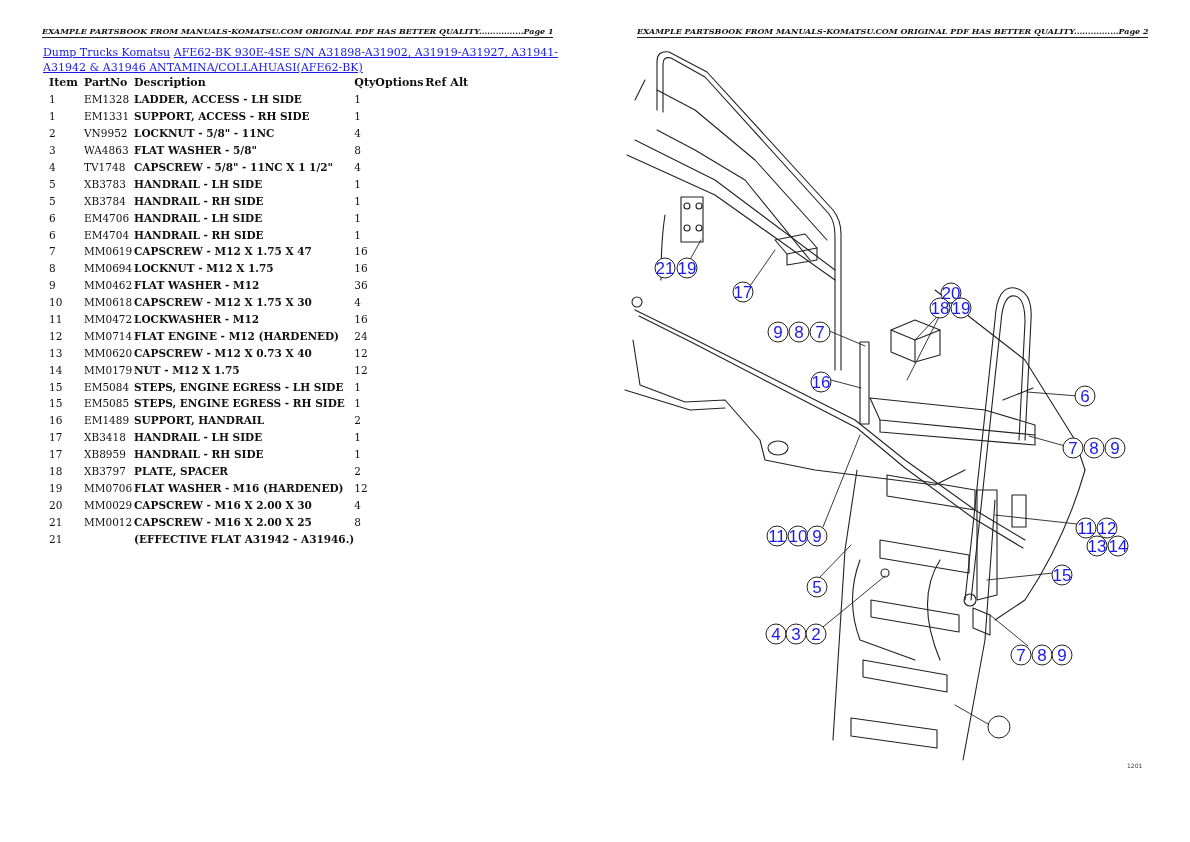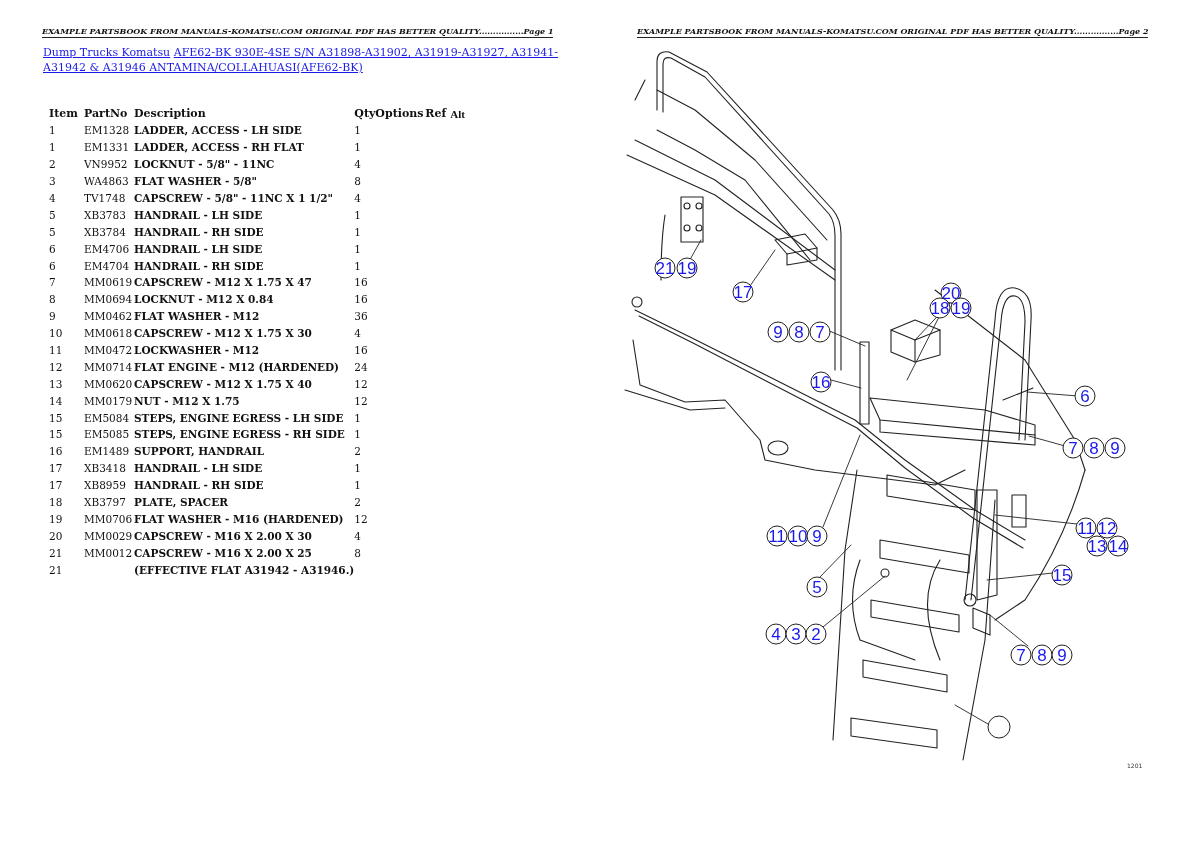--- a/index.html
+++ b/index.html
@@ -9,31 +9,31 @@
   .page-right { left:595px; width:595px; }
   .hdr { position:absolute; top:26px; font-family:"DejaVu Serif", serif; font-style:italic; font-weight:bold; font-size:8px; text-align:right; white-space:nowrap; color:#111; }
   .hdr-left { left:42px; width:511px; }
   .hdr-right { left:42px; width:511px; }
   .hdr-rule { position:absolute; top:37px; height:0; border-top:1px solid #222; }
   .hdr-rule-left { left:42px; width:511px; }
   .hdr-rule-right { left:42px; width:511px; }
   .title { position:absolute; left:43px; top:45px; width:520px; font-size:11px; line-height:15px; }
   .title a { color:#1a1ae6; text-decoration:underline; }
   .section { position:absolute; left:43px; top:75px; font-size:11px; }
-  table.parts { position:absolute; left:43px; top:105px; border-collapse:collapse; font-size:10.5px; }
+  table.parts { position:absolute; left:43px; top:74px; border-collapse:collapse; font-size:10.5px; }
   table.parts th { font-weight:bold; text-align:left; padding:0; height:17px; font-size:11px; }
   table.parts td { padding:0; height:16.9px; white-space:nowrap; vertical-align:middle; }
   .c-item { width:35px; padding-left:6px !important; }
   .c-part { width:50px; }
   .c-desc { width:197px;font-weight:bold; }
   .c-qty { width:20px; }
   th.c-desc { text-align:right; }
   .c-opt { width:50px; }
   .c-ref { width:25px; }
-  .c-alt { width:25px;font-family:Liberation Serif, serif; }
+  .c-alt { width:25px; }
   .diagram { position:absolute; left:0; top:40px; width:595px; height:780px; }
   .callout-text { font-family:"Liberation Sans", sans-serif; font-size:17px; fill:#1a1af0; }
   .code-mark { position:absolute; left:532px; top:762px; font-size:6px; font-family:"DejaVu Sans", sans-serif; color:#333; }
 </style>
 </head>
 <body>
 
 <div class="page page-left">
   <div class="hdr hdr-left">EXAMPLE PARTSBOOK FROM MANUALS-KOMATSU.COM ORIGINAL PDF HAS BETTER QUALITY................Page 1</div>
   <div class="hdr-rule hdr-rule-left"></div>
@@ -62,21 +62,21 @@
           <td class="c-part">EM1328</td>
           <td class="c-desc">LADDER, ACCESS - LH SIDE</td>
           <td class="c-qty">1</td>
           <td class="c-opt"></td>
           <td class="c-ref"></td>
           <td class="c-alt"></td>
         </tr>
         <tr>
           <td class="c-item">1</td>
           <td class="c-part">EM1331</td>
-          <td class="c-desc">LADDER, ACCESS - RH FLAT</td>
+          <td class="c-desc">SUPPORT, ACCESS - RH SIDE</td>
           <td class="c-qty">1</td>
           <td class="c-opt"></td>
           <td class="c-ref"></td>
           <td class="c-alt"></td>
         </tr>
         <tr>
           <td class="c-item">2</td>
           <td class="c-part">VN9952</td>
           <td class="c-desc">LOCKNUT - 5/8" - 11NC</td>
           <td class="c-qty">4</td>
@@ -143,21 +143,21 @@
           <td class="c-part">MM0619</td>
           <td class="c-desc">CAPSCREW - M12 X 1.75 X 47</td>
           <td class="c-qty">16</td>
           <td class="c-opt"></td>
           <td class="c-ref"></td>
           <td class="c-alt"></td>
         </tr>
         <tr>
           <td class="c-item">8</td>
           <td class="c-part">MM0694</td>
-          <td class="c-desc">LOCKNUT - M12 X 0.84</td>
+          <td class="c-desc">LOCKNUT - M12 X 1.75</td>
           <td class="c-qty">16</td>
           <td class="c-opt"></td>
           <td class="c-ref"></td>
           <td class="c-alt"></td>
         </tr>
         <tr>
           <td class="c-item">9</td>
           <td class="c-part">MM0462</td>
           <td class="c-desc">FLAT WASHER - M12</td>
           <td class="c-qty">36</td>
@@ -188,21 +188,21 @@
           <td class="c-part">MM0714</td>
           <td class="c-desc">FLAT ENGINE - M12 (HARDENED)</td>
           <td class="c-qty">24</td>
           <td class="c-opt"></td>
           <td class="c-ref"></td>
           <td class="c-alt"></td>
         </tr>
         <tr>
           <td class="c-item">13</td>
           <td class="c-part">MM0620</td>
-          <td class="c-desc">CAPSCREW - M12 X 1.75 X 40</td>
+          <td class="c-desc">CAPSCREW - M12 X 0.73 X 40</td>
           <td class="c-qty">12</td>
           <td class="c-opt"></td>
           <td class="c-ref"></td>
           <td class="c-alt"></td>
         </tr>
         <tr>
           <td class="c-item">14</td>
           <td class="c-part">MM0179</td>
           <td class="c-desc">NUT - M12 X 1.75</td>
           <td class="c-qty">12</td>

